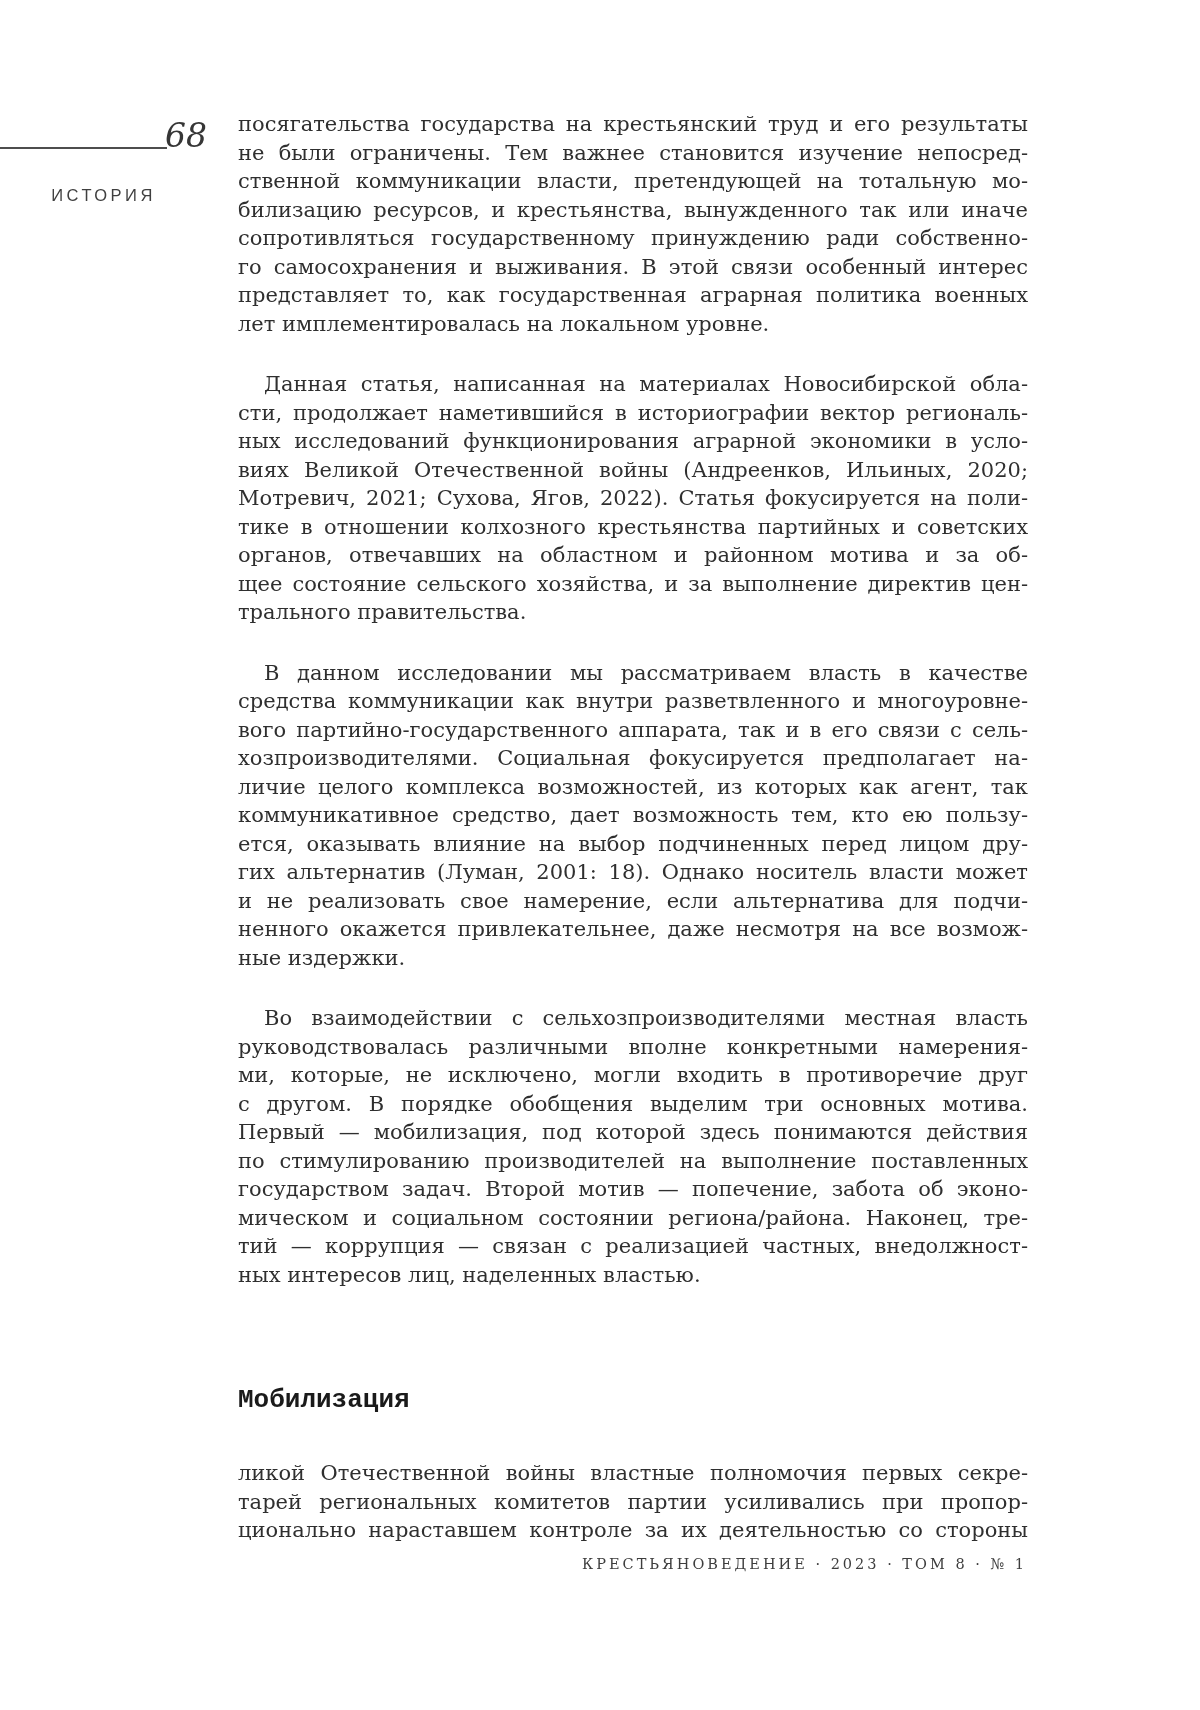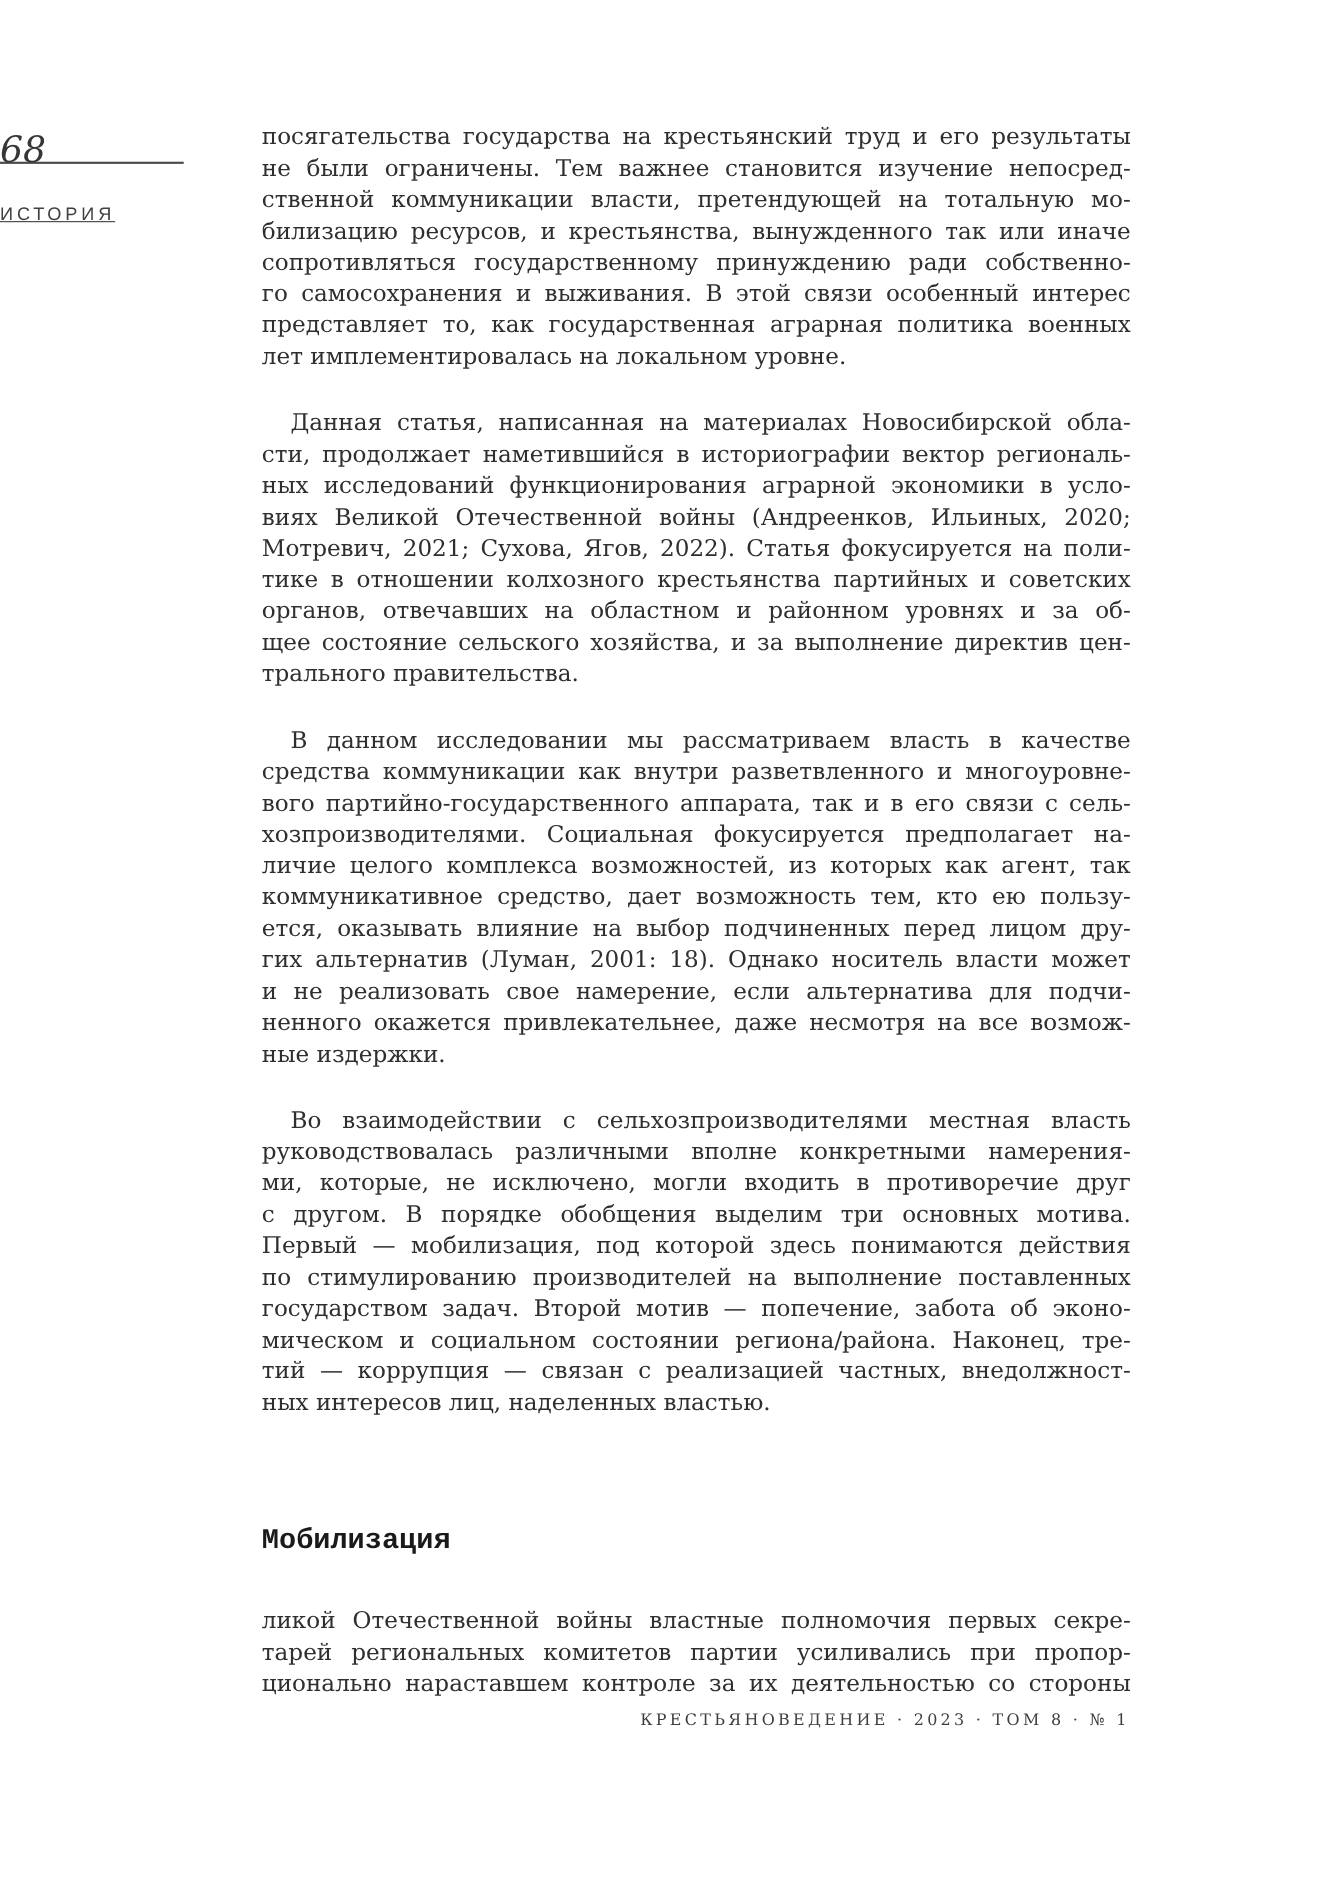--- a/index.html
+++ b/index.html
@@ -24,37 +24,37 @@
     top: 147px;
     width: 167px;
     height: 2px;
     background: #4d4d4d;
   }
   .page-number {
     position: absolute;
     left: 0;
     top: 118px;
     width: 207px;
+    text-align: right;
     font-family: "DejaVu Serif", serif;
     font-style: italic;
     font-size: 33px;
     line-height: 36px;
     color: #363636;
   }
   .section-label {
     position: absolute;
     left: 0;
     top: 186px;
     width: 207px;
-    text-align: left;
+    text-align: center;
     font-family: "Liberation Sans", sans-serif;
     font-size: 16.5px;
     letter-spacing: 3.5px;
     color: #3f3f3f;
-    text-decoration: underline;
   }
   
   .article-body {
     position: absolute;
     left: 238px;
     top: 110px;
     width: 790px;
     font-size: 21px;
     line-height: 28.5px;
   }
@@ -115,21 +115,21 @@
         <div class="line">представляет то, как государственная аграрная политика военных</div>
         <div class="line last">лет имплементировалась на локальном уровне.</div>
       </div>
       <div class="paragraph indent">
         <div class="line">Данная статья, написанная на материалах Новосибирской обла-</div>
         <div class="line">сти, продолжает наметившийся в историографии вектор региональ-</div>
         <div class="line">ных исследований функционирования аграрной экономики в усло-</div>
         <div class="line">виях Великой Отечественной войны (Андреенков, Ильиных, 2020;</div>
         <div class="line">Мотревич, 2021; Сухова, Ягов, 2022). Статья фокусируется на поли-</div>
         <div class="line">тике в отношении колхозного крестьянства партийных и советских</div>
-        <div class="line">органов, отвечавших на областном и районном уровнях и за об-</div>
+        <div class="line">органов, отвечавших на областном и районном мотива и за об-</div>
         <div class="line">щее состояние сельского хозяйства, и за выполнение директив цен-</div>
         <div class="line last">трального правительства.</div>
       </div>
       <div class="paragraph indent">
         <div class="line">В данном исследовании мы рассматриваем власть в качестве</div>
         <div class="line">средства коммуникации как внутри разветвленного и многоуровне-</div>
         <div class="line">вого партийно-государственного аппарата, так и в его связи с сель-</div>
         <div class="line">хозпроизводителями. Социальная фокусируется предполагает на-</div>
         <div class="line">личие целого комплекса возможностей, из которых как агент, так</div>
         <div class="line">коммуникативное средство, дает возможность тем, кто ею пользу-</div>

